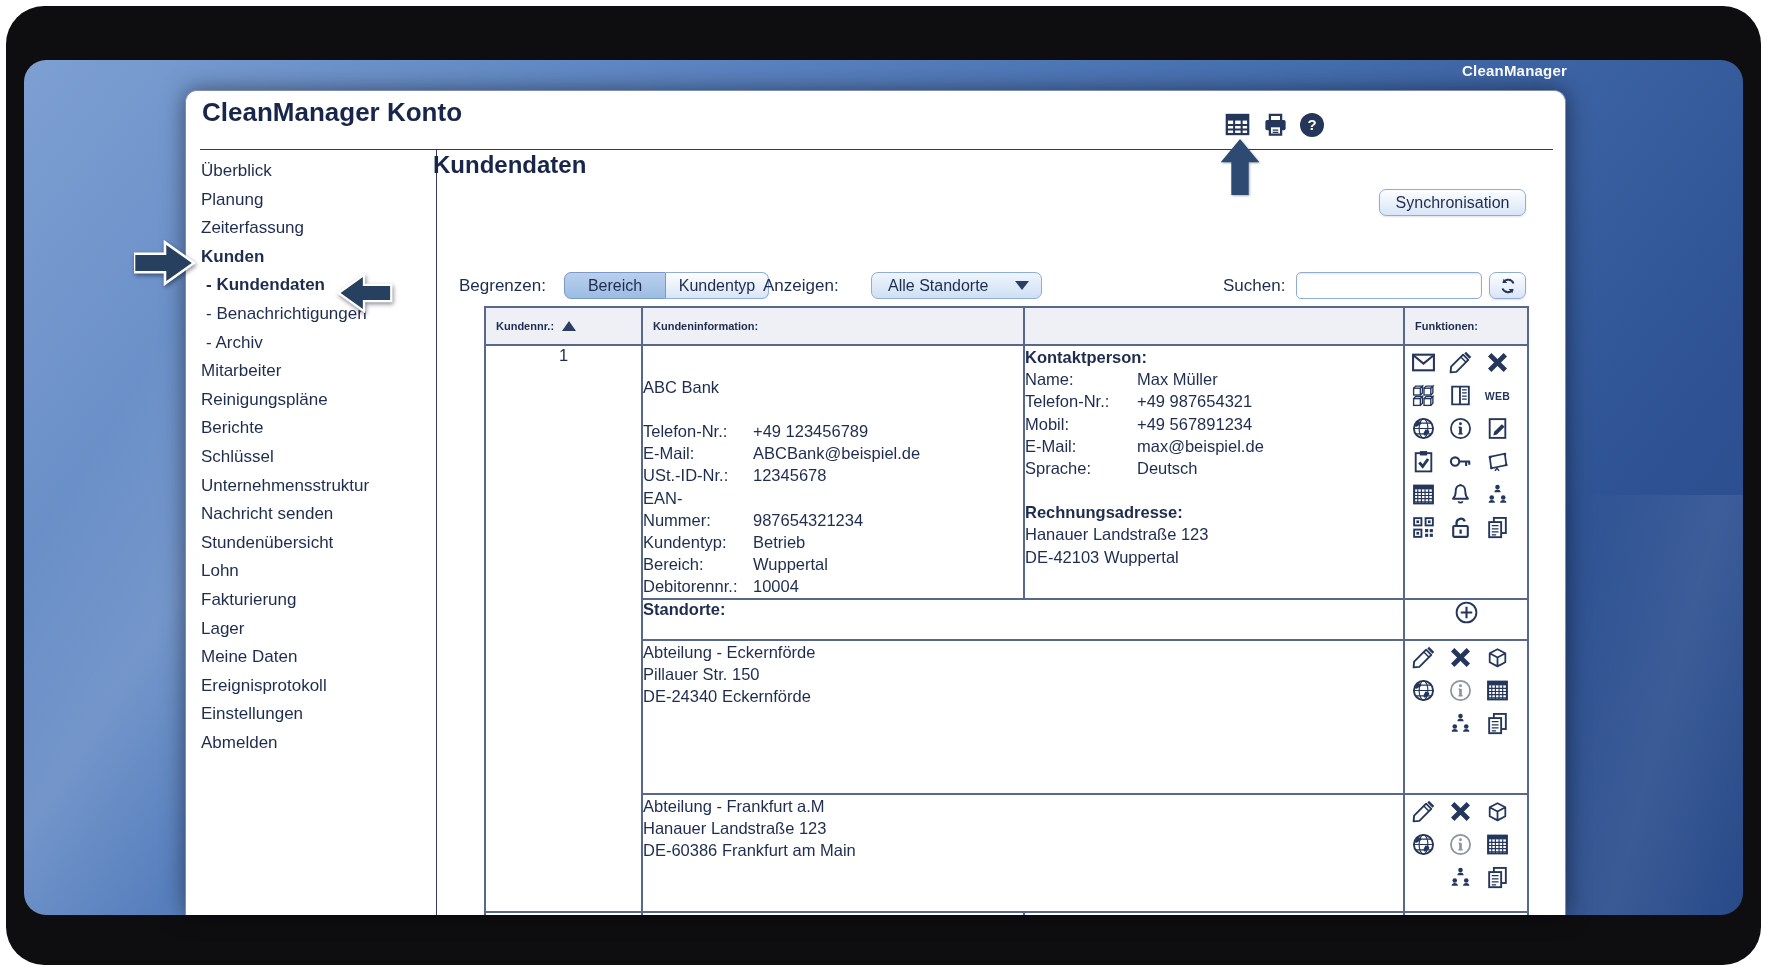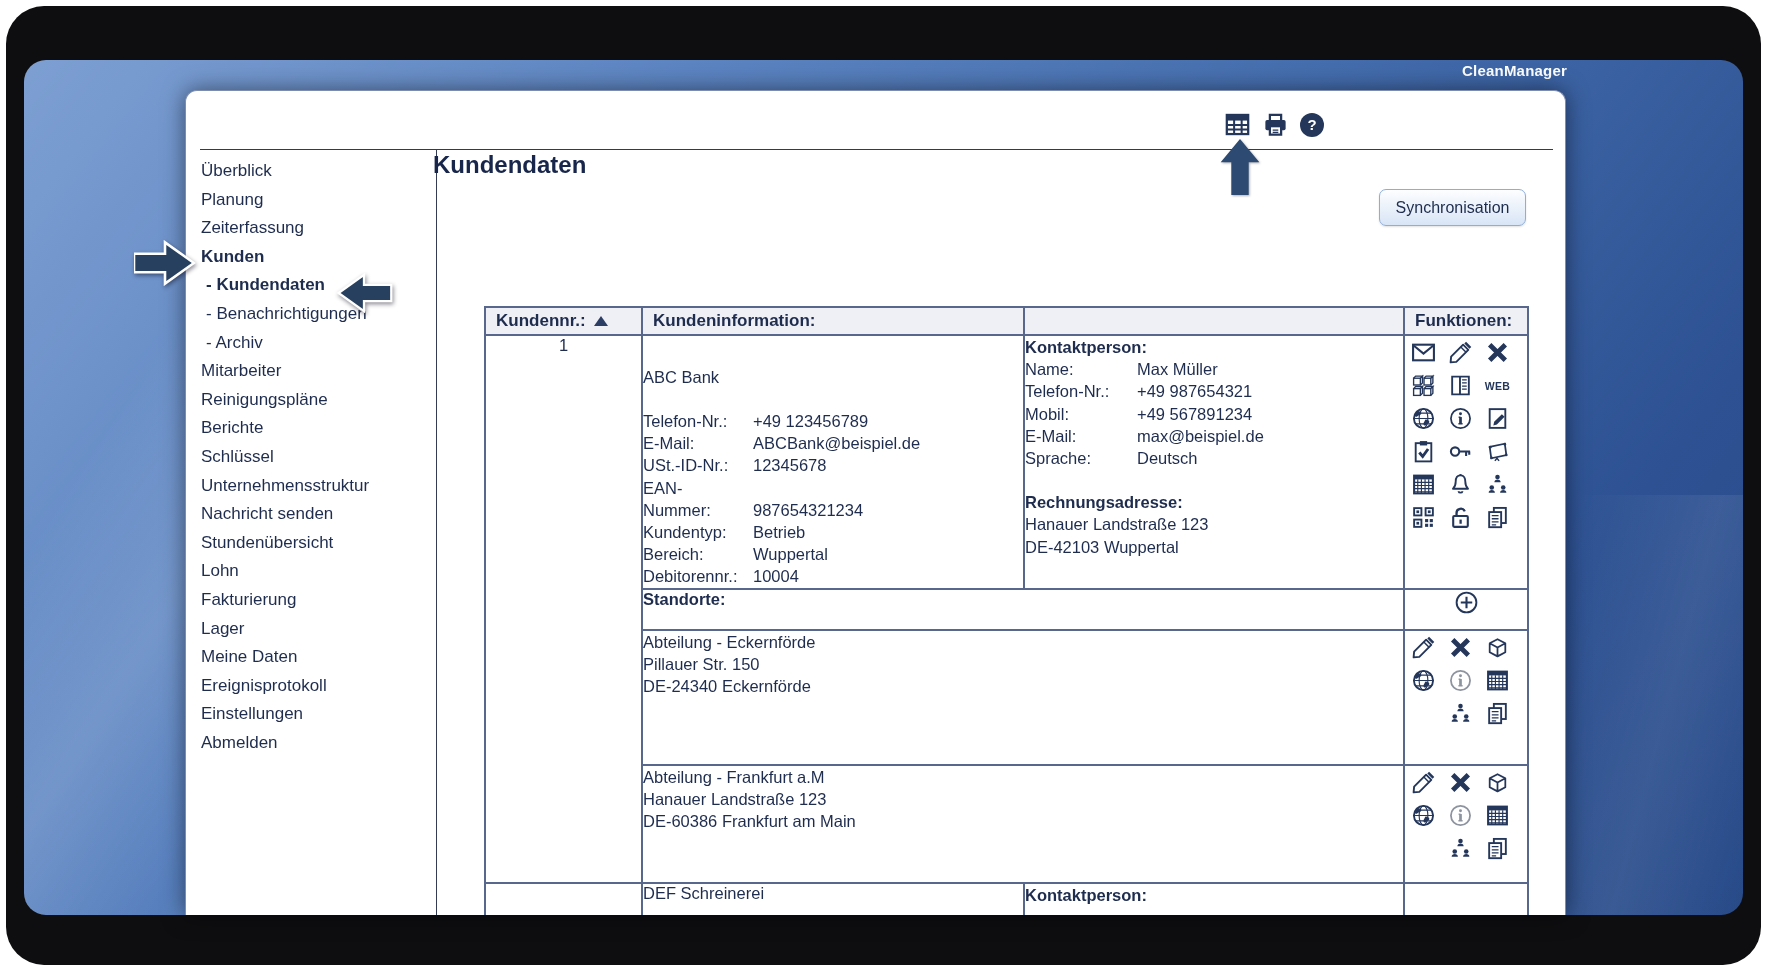--- a/index.html
+++ b/index.html
@@ -22,21 +22,21 @@
   .tool-icons{position:absolute;left:1038px;top:20px;display:flex;gap:11px;align-items:center;color:#24365a;}
   .tool-icons .ti{width:27px;height:27px;cursor:pointer;}
   .help-circle{width:24px;height:24px;border-radius:50%;background:#24365a;color:#fff;display:flex;align-items:center;justify-content:center;font-weight:bold;font-size:15px;}
   .hr{position:absolute;left:14px;right:12px;top:58px;border-top:1px solid #3a3a3a;}
   .vline{position:absolute;left:250px;top:58px;bottom:0;width:1px;background:#333c52;}
   .sidebar{position:absolute;left:15px;top:66px;width:232px;font-size:17px;}
   .side-item{line-height:28.6px;cursor:pointer;white-space:nowrap;}
   .side-item.bold{font-weight:bold;}
   .side-item.sub{padding-left:5px;}
   .page-heading{position:absolute;left:247px;top:60px;font-size:24px;font-weight:bold;color:#17264a;}
-  .btn{display:inline-flex;align-items:center;justify-content:center;height:37px;padding:0 10px;
+  .btn{display:inline-flex;align-items:center;justify-content:center;height:27px;padding:0 10px;
        background:linear-gradient(#fdfeff,#d8e5f6);border:1px solid #8fadd6;border-radius:7px;
        color:#1e2c4e;font-size:16px;font-family:inherit;cursor:pointer;box-shadow:0 1px 2px rgba(0,0,0,.12);white-space:nowrap;}
   .sync-btn{position:absolute;left:1193px;top:98px;width:147px;}
   .btn-row{position:absolute;left:300px;top:150px;display:flex;gap:5px;}
   .filter-row{position:absolute;left:0;top:181px;width:100%;height:28px;font-size:17px;}
   .flabel{position:absolute;top:4px;}
   .seg{position:absolute;left:378px;top:0;display:flex;}
   .seg .btn{border-radius:0;box-shadow:none;}
   .seg .btn:first-child{border-radius:7px 0 0 7px;}
   .seg .btn:last-child{border-radius:0 7px 7px 0;border-left:none;}
@@ -45,21 +45,21 @@
         background:linear-gradient(#eef5fd,#cfe0f4);border:1px solid #8fadd6;border-radius:7px;
         padding:0 12px 0 16px;font-size:16px;cursor:pointer;}
   .dropdown .caret{margin-left:auto;width:0;height:0;border-left:7px solid transparent;border-right:7px solid transparent;border-top:9px solid #2c3e63;}
   .search-input{position:absolute;left:1110px;top:0;width:186px;height:27px;border:1px solid #8fadd6;border-radius:5px;
         padding:0 8px;font-size:16px;font-family:inherit;box-shadow:inset 0 1px 2px rgba(0,0,0,.1);}
   .refresh-btn{position:absolute;left:1303px;top:0;width:37px;height:27px;padding:0;}
   .refresh-btn svg{width:20px;height:20px;color:#24365a;}
   .tablewrap{position:absolute;left:298px;top:215px;width:1043px;}
   table.cust{border-collapse:collapse;table-layout:fixed;width:1043px;font-size:16.5px;color:#1e2c4e;}
   table.cust th,table.cust td{border:2px solid #57688c;vertical-align:top;padding:0;}
-  table.cust th{background:#efeff6;height:28px;font-size:17px;font-weight:bold;text-align:left;vertical-align:middle;padding-left:10px;}
+  table.cust th{background:#efeff6;height:38px;font-size:11px;font-weight:bold;text-align:left;vertical-align:middle;padding-left:10px;}
   .th-flex{display:flex;align-items:center;gap:8px;}
   .tri-up{width:0;height:0;border-left:7px solid transparent;border-right:7px solid transparent;border-bottom:10px solid #2c3e63;cursor:pointer;}
   td.cnum{text-align:center;vertical-align:top;padding-top:108px;}
   td.cinfo{padding:13px 4px 0 6px;}
   .cname{line-height:22px;margin-bottom:22px;margin-top:30px;}
   .kv{display:flex;line-height:22.2px;}
   .kv .k{width:110px;flex:none;}
   .kv .v{flex:1;}
   td.ccontact{padding:13px 2px 0 8px;}
   td.ccontact .k{width:112px;}
@@ -69,21 +69,21 @@
   td.cfn{padding:6px 0 0 6px;}
   .fn-grid{display:grid;grid-template-columns:repeat(3,37px);grid-auto-rows:33px;justify-items:center;align-items:center;color:#24365a;}
   .fn-grid svg{width:25px;height:25px;cursor:pointer;}
   .web-label{font-size:10.5px;font-weight:bold;letter-spacing:.4px;cursor:pointer;}
   .muted{color:#8d939f;}
   td.sites-h{font-weight:bold;vertical-align:middle;padding-left:8px;height:41px;}
   td.fn-add{vertical-align:middle;}
   .fn-add-inner{display:flex;justify-content:center;align-items:center;color:#24365a;}
   .fn-add-inner svg{width:25px;height:25px;cursor:pointer;}
   td.site-cell{vertical-align:middle;padding-left:8px;line-height:22.4px;}
-  tr.site-row1 td{height:135px;}
+  tr.site-row1 td{height:154px;}
   tr.site-row2 td{height:118px;}
   tr.row-partial td{height:60px;}
   td.p-cell{padding:4px 0 0 8px;}
   .arrow{position:absolute;z-index:5;filter:drop-shadow(1px 2px 2px rgba(0,0,20,.45));}
   .a-right{left:134px;top:240px;}
   .a-left{left:481px;top:270px;}
   .a-up{position:absolute;left:1032px;top:46px;z-index:6;filter:drop-shadow(1px 1px 1px rgba(0,0,20,.3));}
 </style>
 </head>
 <body>
@@ -217,20 +217,21 @@
 </defs>
 </svg>
 
 <div class="stage">
   <div class="bezel"></div>
   <div class="wall">
     <div class="brand">CleanManager</div>
   </div>
 
   <div class="panel">
+    <div class="app-title">CleanManager Konto</div>
 
     <div class="tool-icons">
       <svg class="ti">
           <use href="#s-sheet"></use>
         </svg>
       <svg class="ti">
           <use href="#s-print"></use>
         </svg>
       <div class="help-circle">?</div>
     </div>
@@ -289,20 +290,39 @@
       </div>
 
     <svg class="arrow a-left" style="left:148px;top:182px;position:absolute;" width="60" height="40" viewBox="0 0 60 44">
       <polygon points="60,13 30,13 30,2 2,22 30,42 30,31 60,31" fill="#27405f" stroke="#fff" stroke-width="2.5"></polygon>
     </svg>
 
     <div class="page-heading">Kundendaten</div>
     <button class="btn sync-btn">Synchronisation</button>
 
 
+    <div class="filter-row">
+      <span class="flabel" style="left:273px;">Begrenzen:</span>
+      <span class="seg">
+        <button class="btn sel" style="width:102px;">Bereich</button>
+        <button class="btn" style="width:103px;">Kundentyp</button>
+      </span>
+      <span class="flabel" style="left:577px;">Anzeigen:</span>
+      <div class="dropdown">
+        <span>Alle Standorte</span>
+        <span class="caret"></span>
+      </div>
+      <span class="flabel" style="left:1037px;">Suchen:</span>
+      <input class="search-input" type="text" value="" style="">
+      <button class="btn refresh-btn">
+        <svg>
+            <use href="#s-refresh"></use>
+          </svg>
+      </button>
+    </div>
 
     <div class="tablewrap">
       <table class="cust">
         <colgroup>
             <col style="width:157px">
             <col style="width:382px">
             <col style="width:380px">
             <col style="width:124px">
           </colgroup>
         <tbody>

